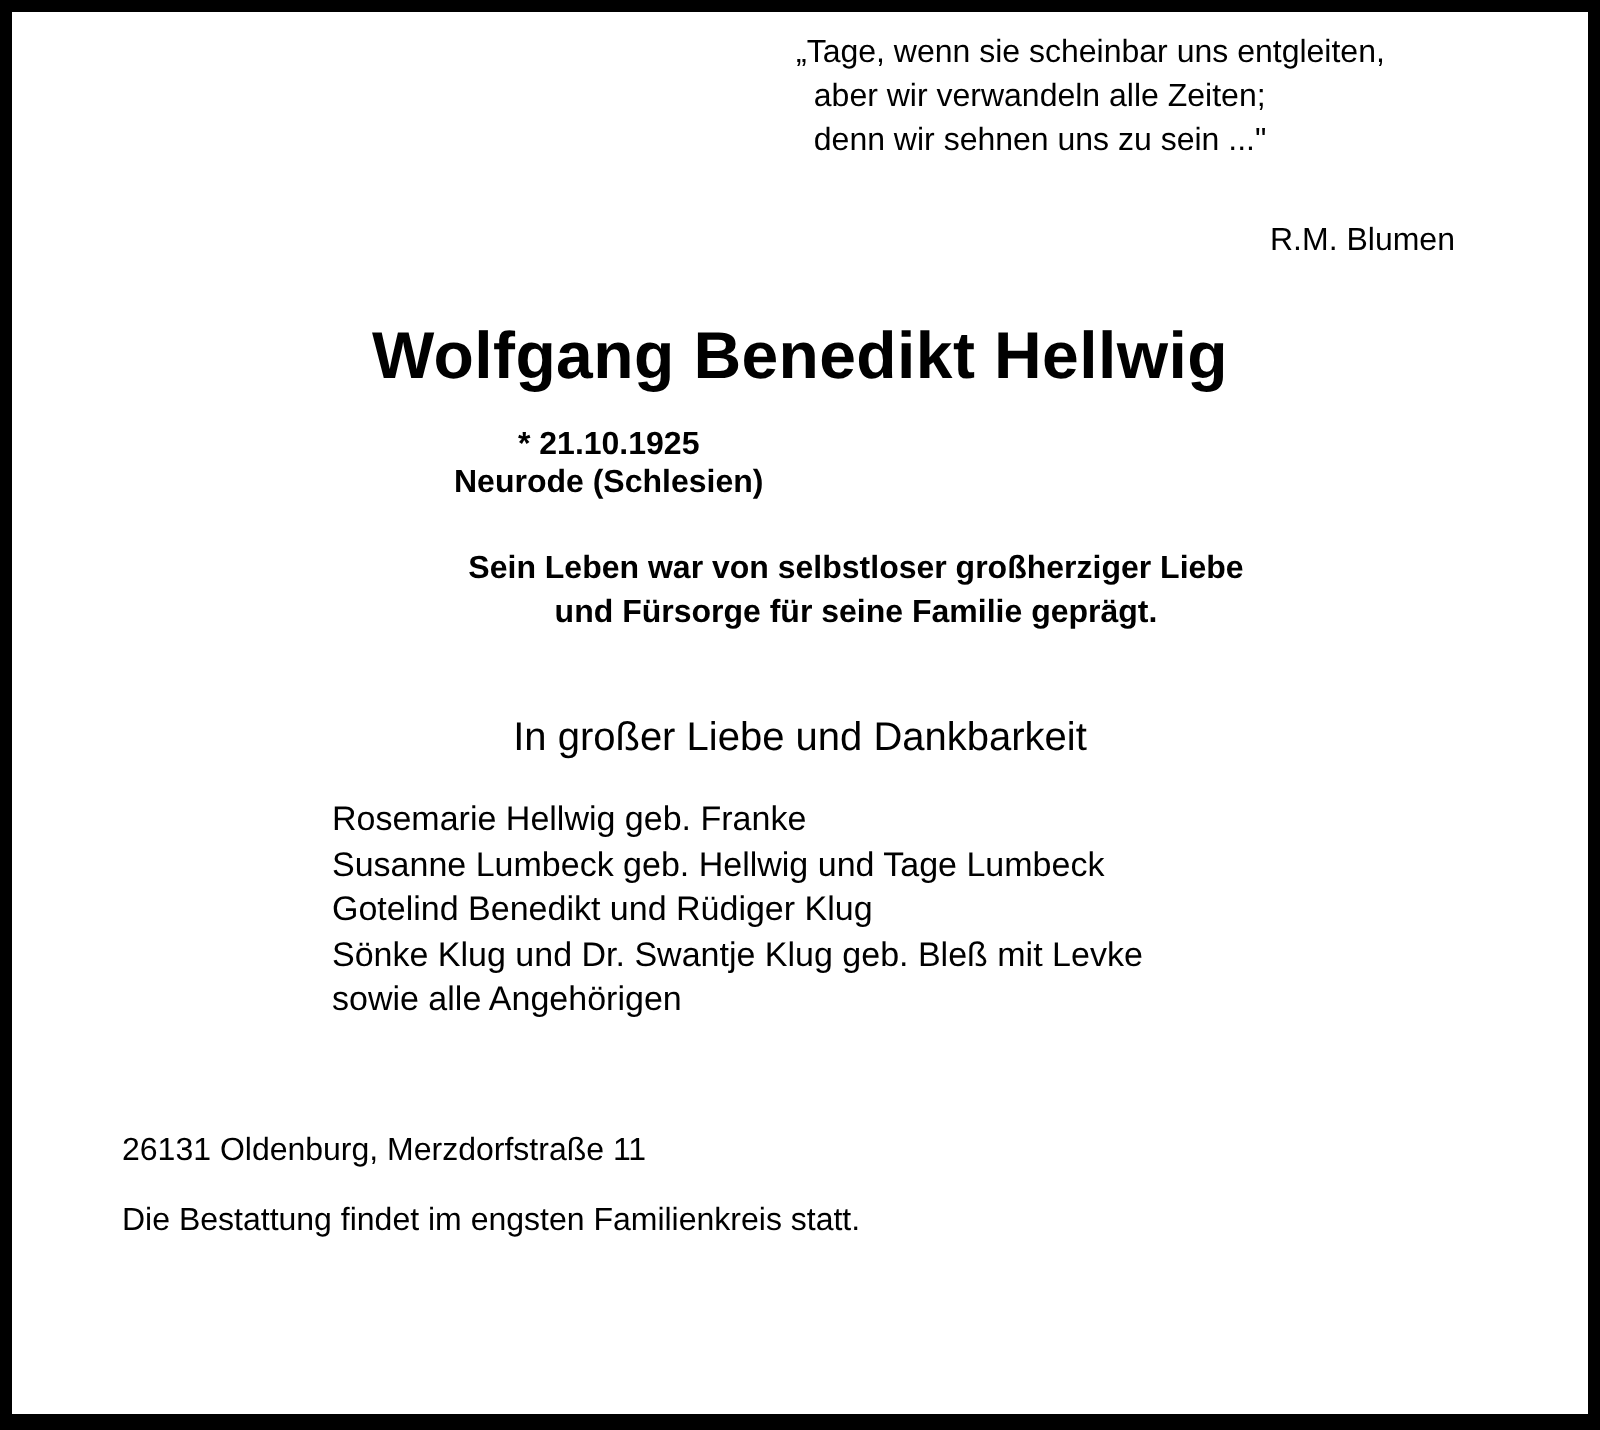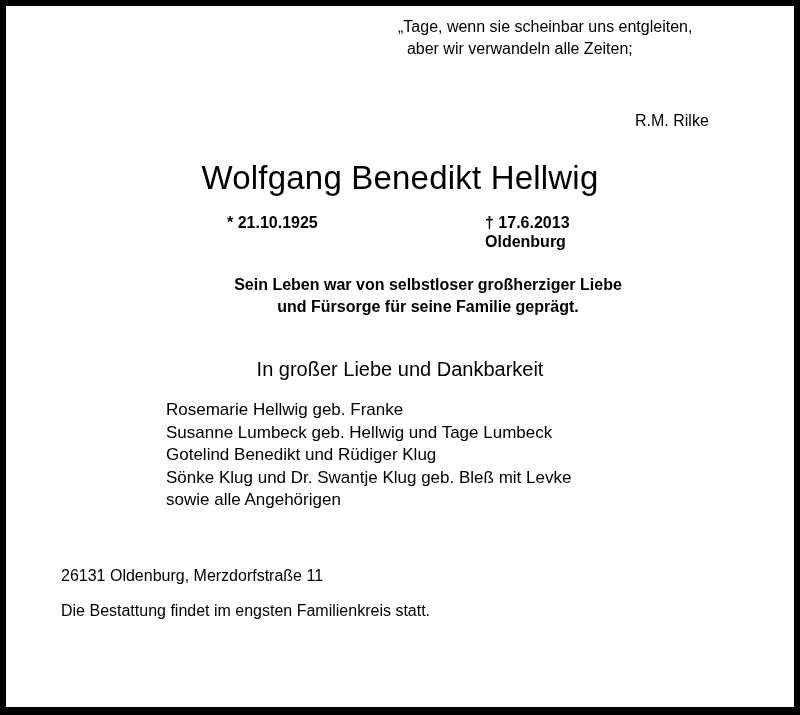--- a/index.html
+++ b/index.html
@@ -6,49 +6,47 @@
   body { width: 800px; height: 715px; background: #000; position: relative; overflow: hidden; }
   .card {
     position: absolute; left: 6px; top: 6px; width: 788px; height: 701px;
     background: #fff; color: #000;
     font-family: "Liberation Sans", sans-serif;
   }
   .abs { position: absolute; white-space: nowrap; }
   .quote { left: 392px; top: 10px; font-size: 16px; line-height: 22px; }
   .quote div { white-space: pre; }
   .author { left: 629px; top: 106px; font-size: 16px; }
-  .name { left: 0; width: 788px; text-align: center; top: 153px; font-size: 33px; font-weight: normal; letter-spacing: 0.2px; }
+  .name { left: 0; width: 788px; text-align: center; top: 153px; font-size: 33px; font-weight: bold; letter-spacing: 0.2px; }
   .birth { left: 221px; top: 207px; font-size: 16px; font-weight: bold; line-height: 19px; text-align: center; }
   .death { left: 479px; top: 207px; font-size: 16px; font-weight: bold; line-height: 19px; }
   .tribute { left: 0; width: 788px; text-align: center; top: 268px; font-size: 16px; font-weight: bold; line-height: 22px; margin-left: 28px; }
   .thanks { left: 0; width: 788px; text-align: center; top: 352px; font-size: 20px; }
   .family { left: 160px; top: 393px; font-size: 17px; line-height: 22.6px; }
   .address { left: 55px; top: 561px; font-size: 16px; }
   .funeral { left: 55px; top: 596px; font-size: 16px; }
   .donation { left: 55px; top: 630px; font-size: 16px; line-height: 21.5px; }
 </style>
 </head>
 <body>
 
 <div class="card">
 
   <div class="abs quote">
     <div>„Tage, wenn sie scheinbar uns entgleiten,</div>
     <div>  aber wir verwandeln alle Zeiten;</div>
+    <div>  denn wir sehnen uns zu sein ..."</div>
   </div>
-  <div class="abs author">R.M. Rilke</div>
+  <div class="abs author">R.M. Blumen</div>
 
   <div class="abs name">Wolfgang Benedikt Hellwig</div>
 
   <div class="abs birth">
     <div>* 21.10.1925</div>
-  </div>
-  <div class="abs death">
-    <div>† 17.6.2013</div>
-    <div>Oldenburg</div>
+    <div>Neurode (Schlesien)</div>
   </div>
 
   <div class="abs tribute">
     <div>Sein Leben war von selbstloser großherziger Liebe</div>
     <div>und Fürsorge für seine Familie geprägt.</div>
   </div>
 
   <div class="abs thanks">In großer Liebe und Dankbarkeit</div>
 
   <div class="abs family">

